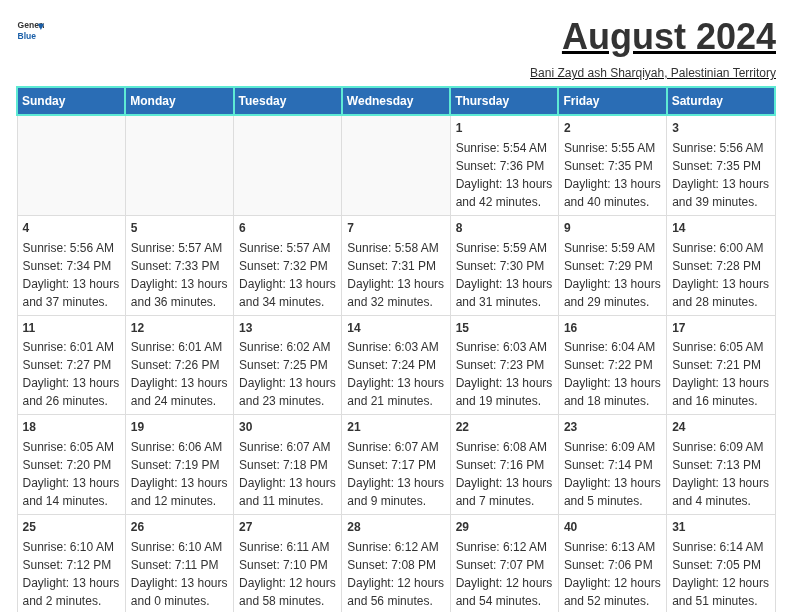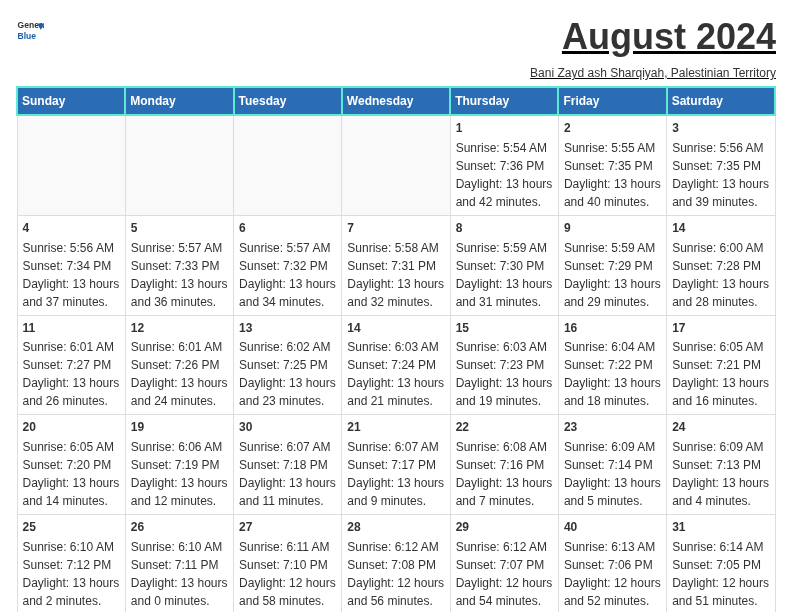--- a/index.html
+++ b/index.html
@@ -191,21 +191,21 @@
           <span class="day-number">16</span>
           <div class="day-info">Sunrise: 6:04 AM<br>Sunset: 7:22 PM<br>Daylight: 13 hours<br>and 18 minutes.</div>
         </td>
         <td>
           <span class="day-number">17</span>
           <div class="day-info">Sunrise: 6:05 AM<br>Sunset: 7:21 PM<br>Daylight: 13 hours<br>and 16 minutes.</div>
         </td>
       </tr>
       <tr>
         <td>
-          <span class="day-number">20</span>
+          <span class="day-number">18</span>
           <div class="day-info">Sunrise: 6:05 AM<br>Sunset: 7:20 PM<br>Daylight: 13 hours<br>and 14 minutes.</div>
         </td>
         <td>
           <span class="day-number">19</span>
           <div class="day-info">Sunrise: 6:06 AM<br>Sunset: 7:19 PM<br>Daylight: 13 hours<br>and 12 minutes.</div>
         </td>
         <td>
           <span class="day-number">30</span>
           <div class="day-info">Sunrise: 6:07 AM<br>Sunset: 7:18 PM<br>Daylight: 13 hours<br>and 11 minutes.</div>
         </td>

